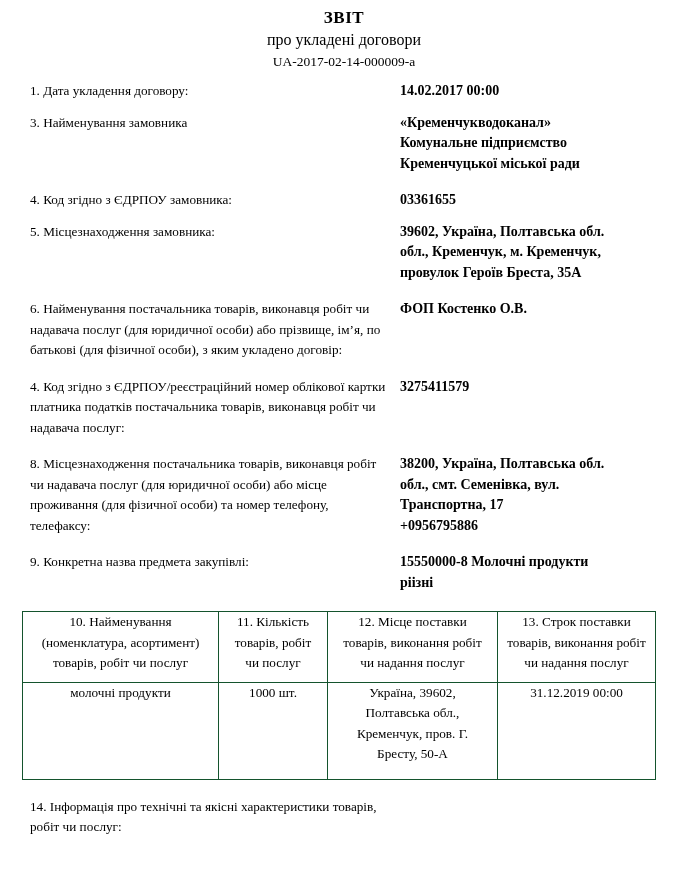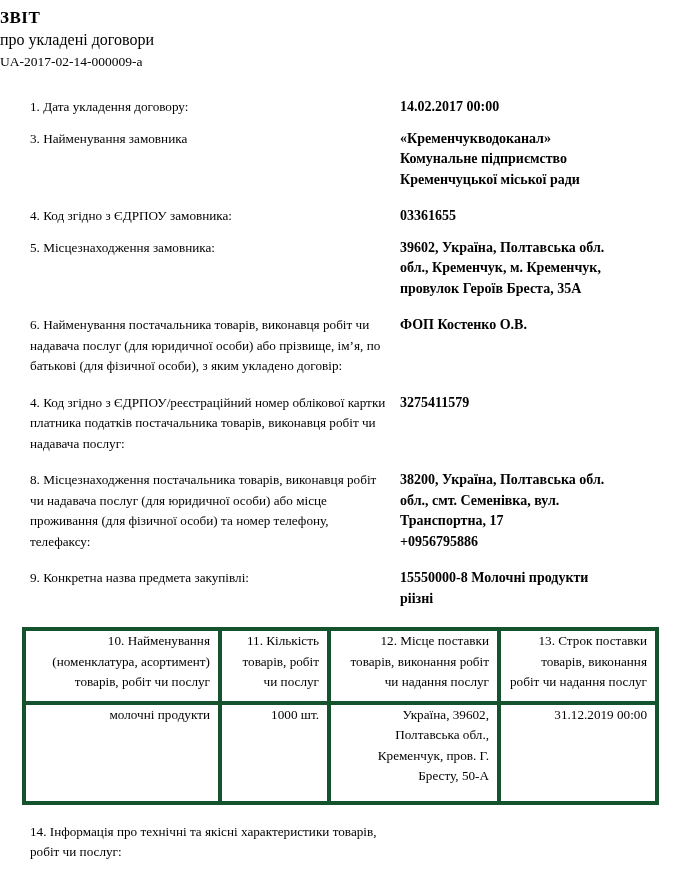--- a/index.html
+++ b/index.html
@@ -12,21 +12,21 @@
     height: 890px;
     position: relative;
     overflow: hidden;
     font-family: "Liberation Serif", "DejaVu Serif", serif;
     color: #000000;
     -webkit-font-smoothing: none;
   }
 
   
   .title-block {
-    text-align: left;
+    text-align: center;
     padding-top: 7px;
   }
   .doc-title {
     font-size: 17px;
     font-weight: bold;
     letter-spacing: 0.5px;
     line-height: 22px;
   }
   .doc-subtitle {
     font-size: 16px;
@@ -34,21 +34,21 @@
     font-weight: normal;
   }
   .doc-id {
     font-size: 13.5px;
     line-height: 22px;
     font-weight: normal;
   }
 
   
   .fields {
-    margin-top: 24px;
+    margin-top: 8px;
   }
   .field-row {
     display: flex;
     align-items: flex-start;
     padding: 0 16px 0 30px;
     margin-bottom: 11px;
   }
   .field-label {
     width: 370px;
     flex: 0 0 370px;
@@ -73,23 +73,23 @@
     padding: 0 33px 0 22px;
     box-sizing: border-box;
   }
   table.items {
     width: 633px;
     border-collapse: collapse;
     table-layout: fixed;
   }
   table.items th,
   table.items td {
-    border: 4px solid #14532d;
+    border: 1px solid #14532d;
     vertical-align: top;
-    text-align: right;
+    text-align: center;
     font-weight: normal;
     font-size: 13.2px;
     line-height: 20.5px;
     padding: 0 8px 8px 8px;
   }
   table.items col.c1 { width: 196px; }
   table.items col.c2 { width: 109px; }
   table.items col.c3 { width: 170px; }
   table.items col.c4 { width: 158px; }
   table.items tbody td { padding-bottom: 14px; }

